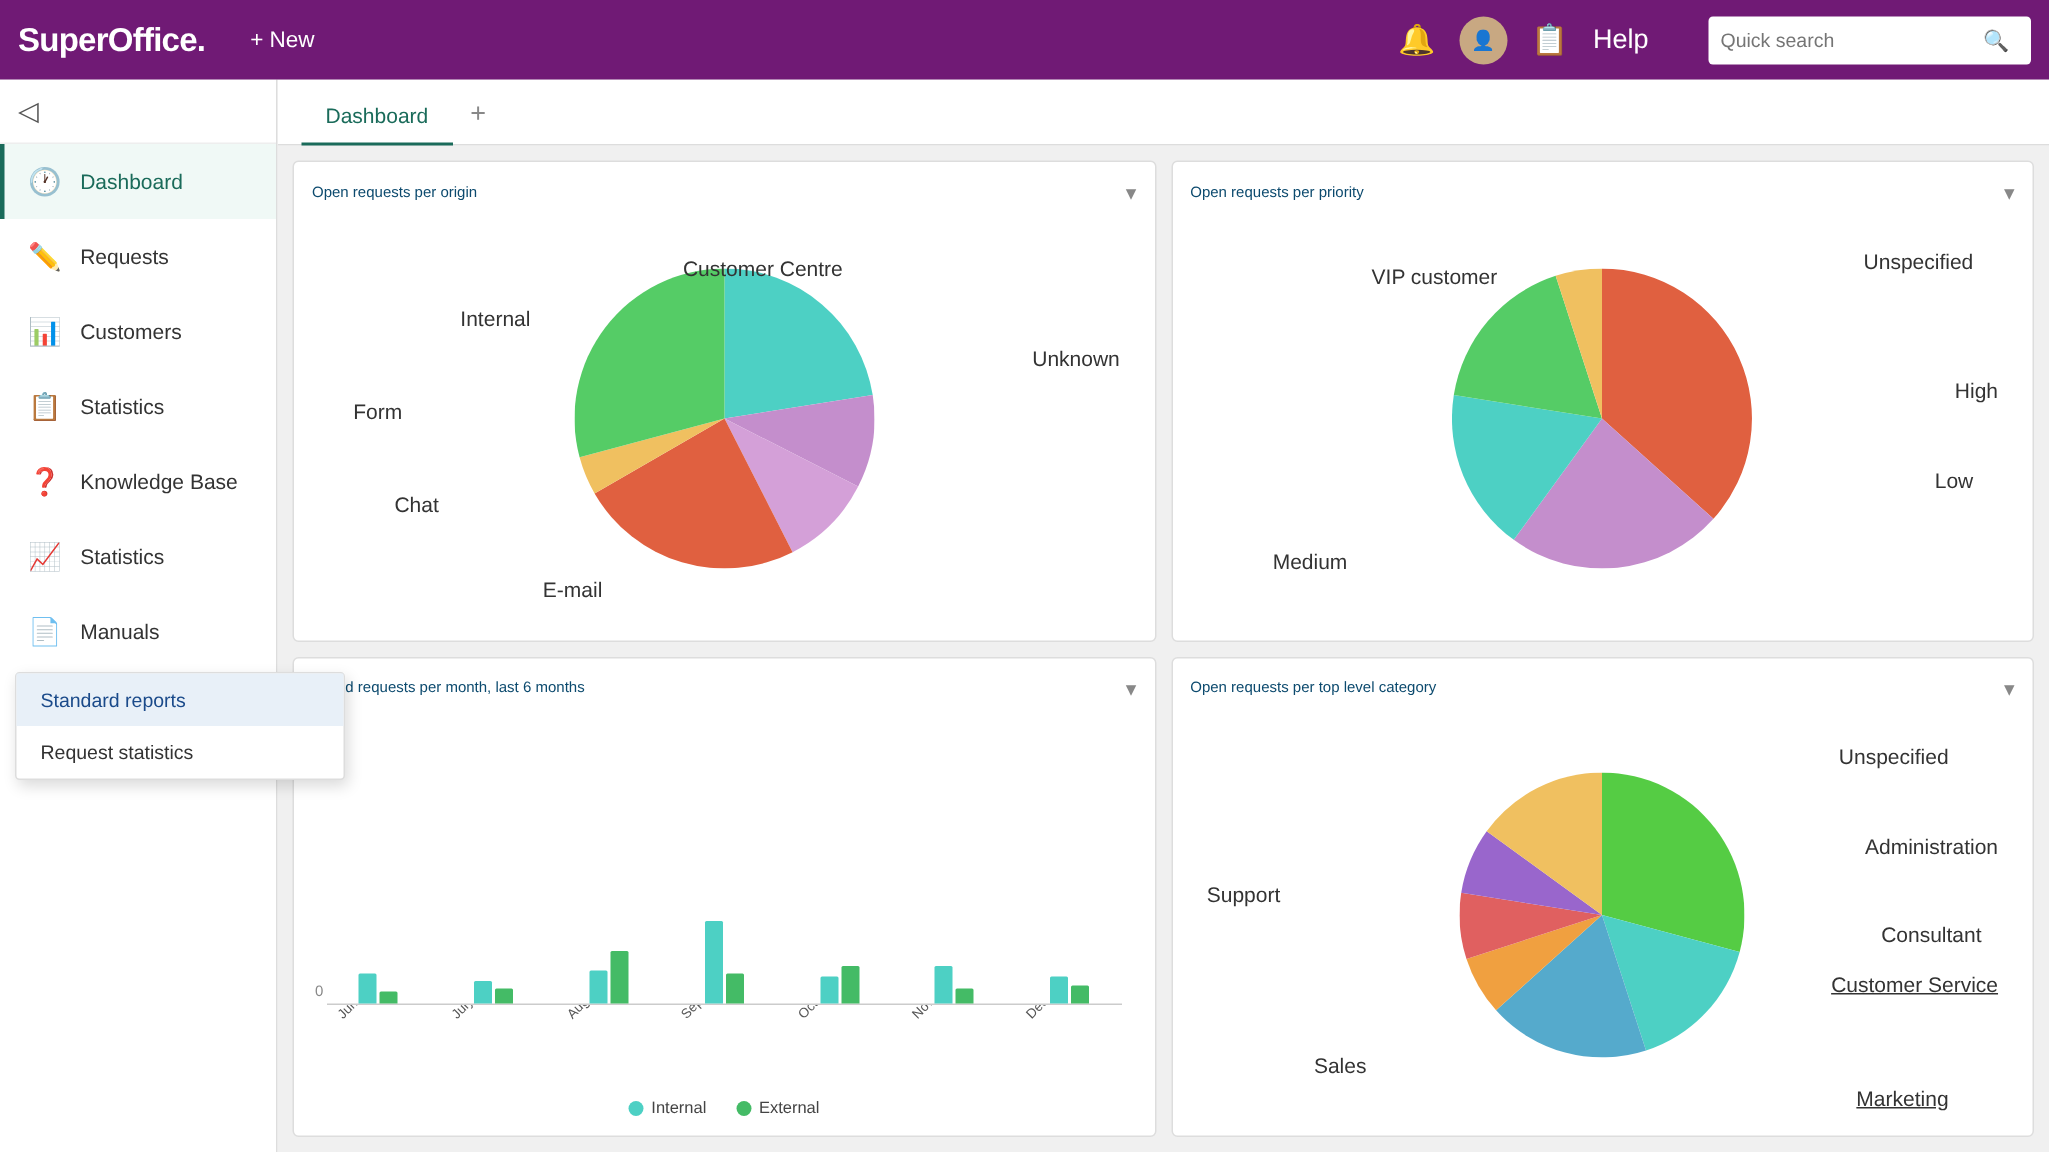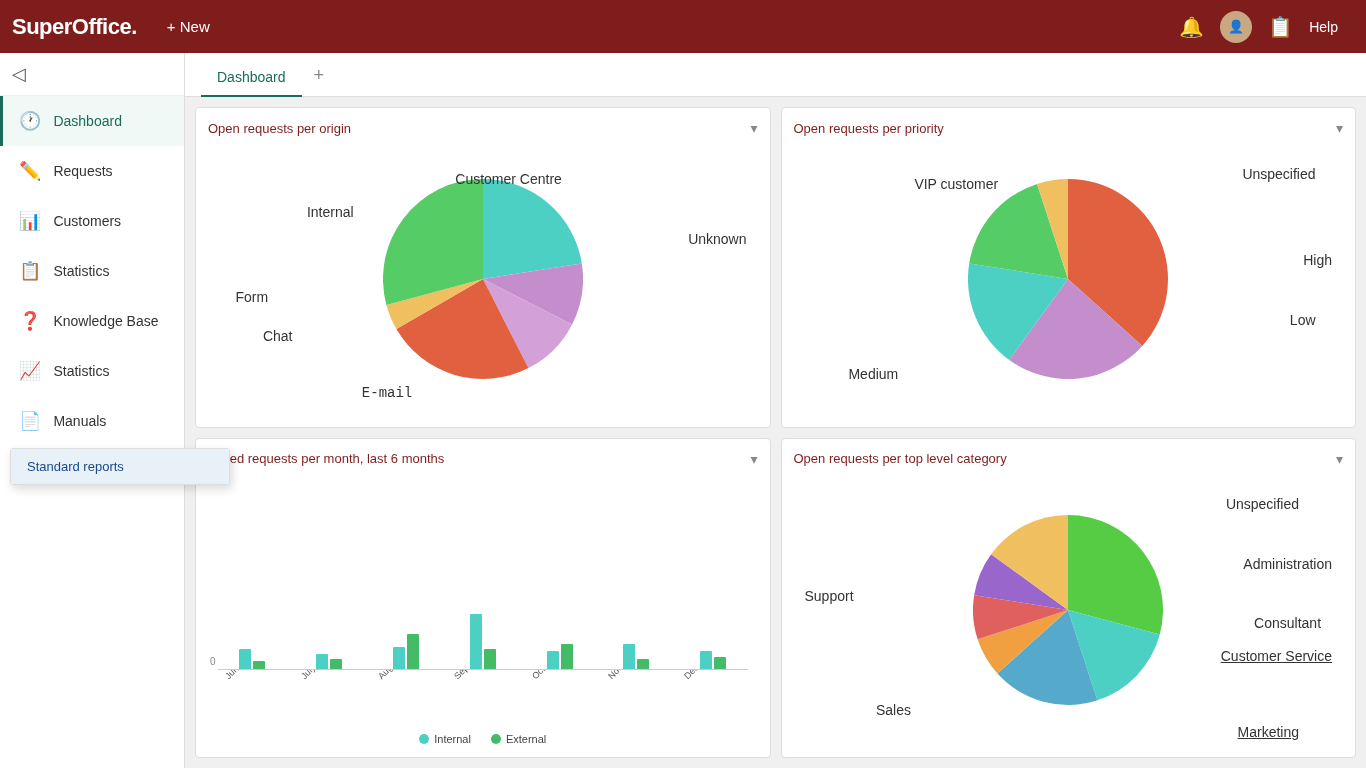--- a/index.html
+++ b/index.html
@@ -1,20 +1,20 @@
 <!DOCTYPE html>
 <html><head>
   <meta charset="utf-8">
   <style>
     * { margin: 0; padding: 0; box-sizing: border-box; }
     body { font-family: -apple-system, BlinkMacSystemFont, 'Segoe UI', sans-serif; background: #f0f0f0; width: 1366px; height: 768px; overflow: hidden; }
 
     
     .topbar {
-      background: #7f1d1d;
+      background: #701a75;
       height: 53px;
       display: flex;
       align-items: center;
       padding: 0 12px;
       position: relative;
       z-index: 100;
     }
     .logo {
       color: white;
       font-size: 22px;
@@ -37,21 +37,21 @@
     .topbar-icons { display: flex; align-items: center; gap: 16px; margin-right: 16px; }
     .topbar-icon { color: white; font-size: 20px; cursor: pointer; }
     .avatar {
       width: 32px; height: 32px;
       border-radius: 50%;
       background: #c8a882;
       display: flex; align-items: center; justify-content: center;
       font-size: 13px; color: #5a3a1a;
       cursor: pointer;
     }
-    .help-btn { color: white; font-size: 14px; cursor: pointer; margin-right: 0; }
+    .help-btn { color: white; font-size: 18px; cursor: pointer; margin-right: 24px; }
     .search-box {
       background: white;
       border: none;
       border-radius: 3px;
       height: 32px;
       width: 215px;
       display: flex;
       align-items: center;
       padding: 0 8px;
     }
@@ -174,22 +174,22 @@
       flex-direction: column;
     }
 
     .card-header {
       display: flex;
       justify-content: space-between;
       align-items: center;
       margin-bottom: 8px;
     }
     .card-title {
-      font-size: 13px;
-      color: #7f1d1d;
+      font-size: 10px;
+      color: #0c4a6e;
     }
     .card-dropdown { color: #888; font-size: 14px; cursor: pointer; }
 
     .chart-area {
       flex: 1;
       display: flex;
       align-items: center;
       justify-content: center;
       position: relative;
     }
@@ -235,20 +235,24 @@
 <div class="topbar">
   <span class="logo">SuperOffice.</span>
   <button class="new-btn">+ New</button>
   <div class="topbar-spacer"></div>
   <div class="topbar-icons">
     <span class="topbar-icon">🔔</span>
     <div class="avatar">👤</div>
     <span class="topbar-icon">📋</span>
     <span class="help-btn">Help</span>
   </div>
+  <div class="search-box">
+    <input type="text" placeholder="Quick search" style="">
+    <span class="search-icon">🔍</span>
+  </div>
 </div>
 
 <div class="main-layout">
 
   <div class="sidebar">
     <div class="sidebar-toggle">
       <span>◁</span>
     </div>
     <div class="sidebar-item active">
       <span class="sidebar-icon">🕐</span>
@@ -274,20 +278,21 @@
       <span class="sidebar-icon">📈</span>
       <span class="sidebar-label">Statistics</span>
     </div>
     <div class="sidebar-item">
       <span class="sidebar-icon">📄</span>
       <span class="sidebar-label">Manuals</span>
     </div>
 
     <div class="dropdown-menu">
       <div class="dropdown-item selected">Standard reports</div>
+      <div class="dropdown-item">Request statistics</div>
     </div>
   </div>
 
   <div class="content">
 
     <div class="tabs-bar">
       <div class="tab active">Dashboard</div>
       <div class="tab-add">+</div>
     </div>
 
@@ -309,23 +314,23 @@
               <path d="M0,0 L-0.454,0.891 A1,1,0,0,1,-0.891,0.454 Z" fill="#d4a0d8"></path>
 
               <path d="M0,0 L-0.891,0.454 A1,1,0,0,1,-0.5,-0.866 Z" fill="#e06040"></path>
 
               <path d="M0,0 L-0.5,-0.866 A1,1,0,0,1,-0.259,-0.966 Z" fill="#f0c060"></path>
 
               <path d="M0,0 L-0.259,-0.966 A1,1,0,0,1,1,0 Z" fill="#55cc66"></path>
             </svg>
             <span class="pie-label" style="top:10%;left:45%;">Customer Centre</span>
             <span class="pie-label" style="top:22%;left:18%;">Internal</span>
-            <span class="pie-label" style="top:45%;left:5%;margin-top:23px;">Form</span>
+            <span class="pie-label" style="top:45%;left:5%;">Form</span>
             <span class="pie-label" style="top:68%;left:10%;">Chat</span>
-            <span class="pie-label" style="bottom:5%;left:28%;font-family:Liberation Mono, monospace;">E-mail</span>
+            <span class="pie-label" style="bottom:5%;left:28%;">E-mail</span>
             <span class="pie-label" style="top:32%;right:2%;">Unknown</span>
           </div>
         </div>
       </div>
 
       <div class="chart-card">
         <div class="card-header">
           <span class="card-title">Open requests per priority</span>
           <span class="card-dropdown">▾</span>
         </div>

